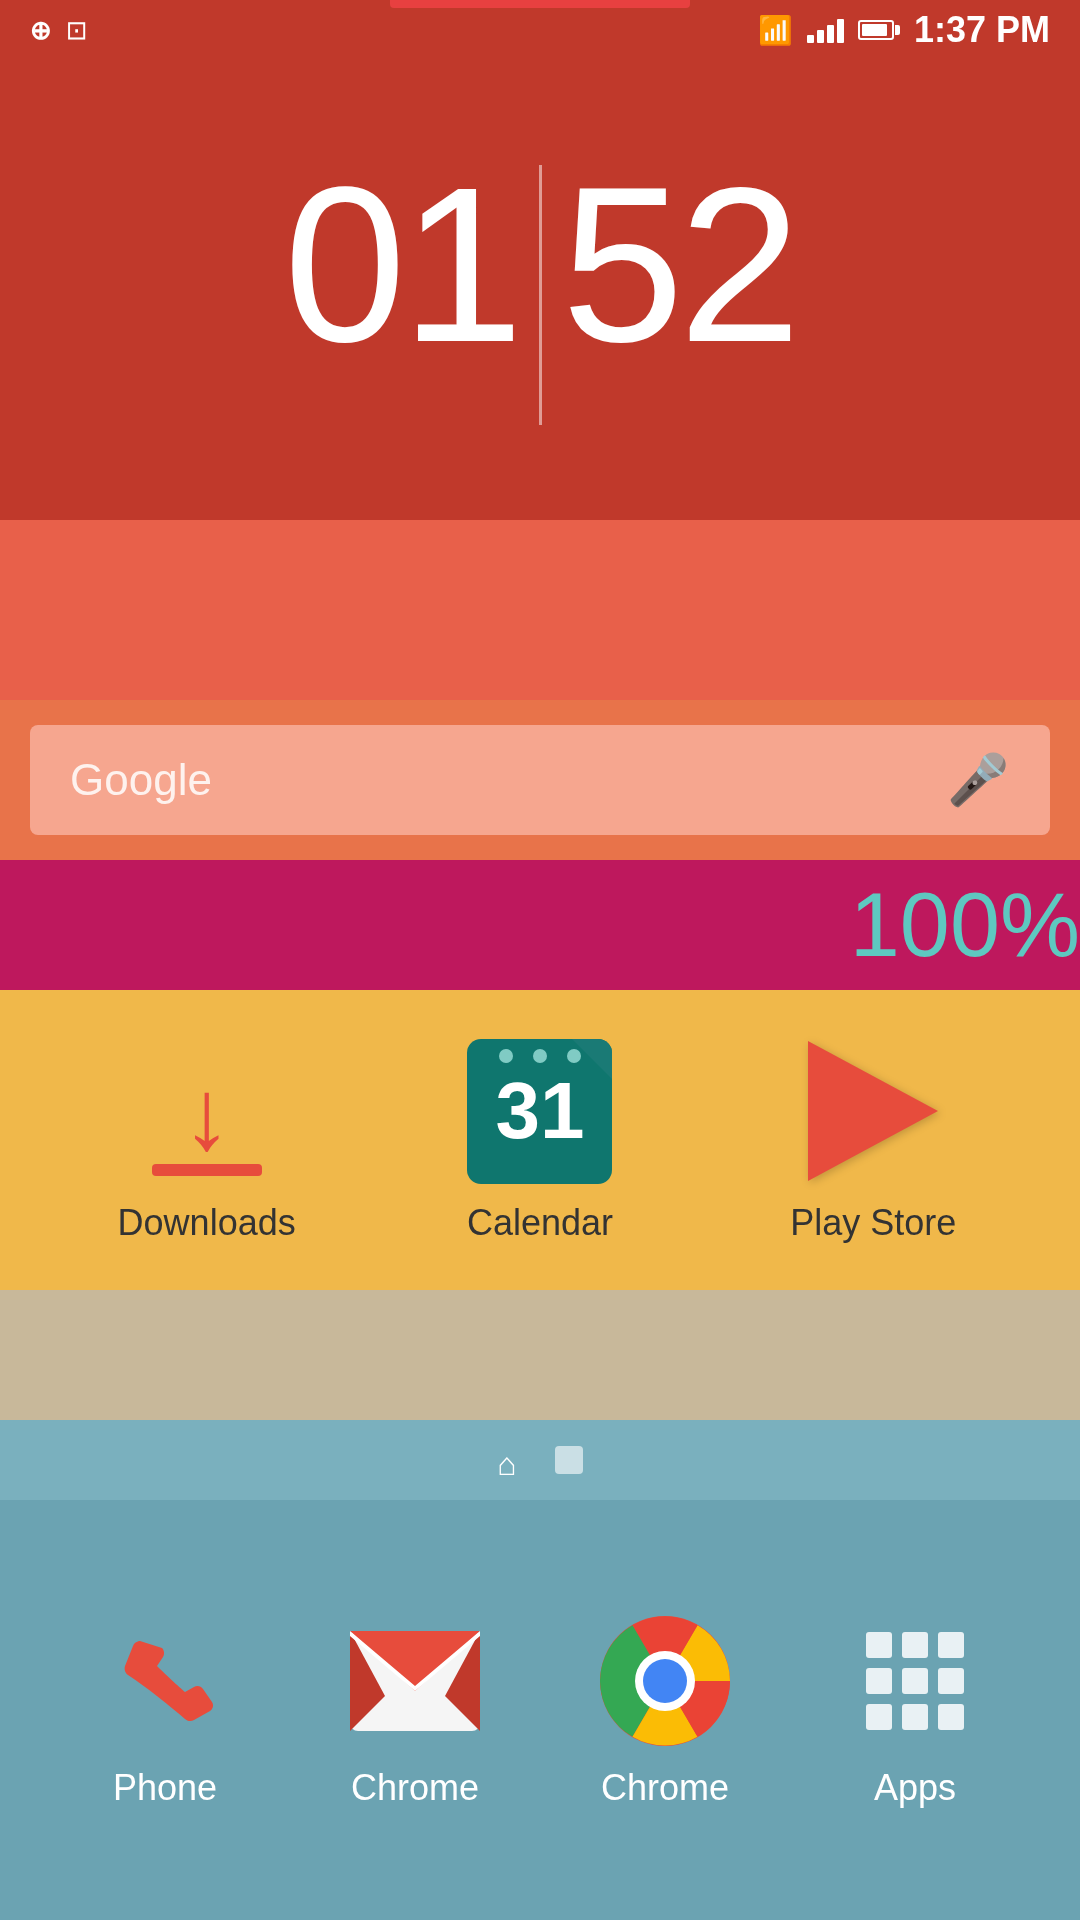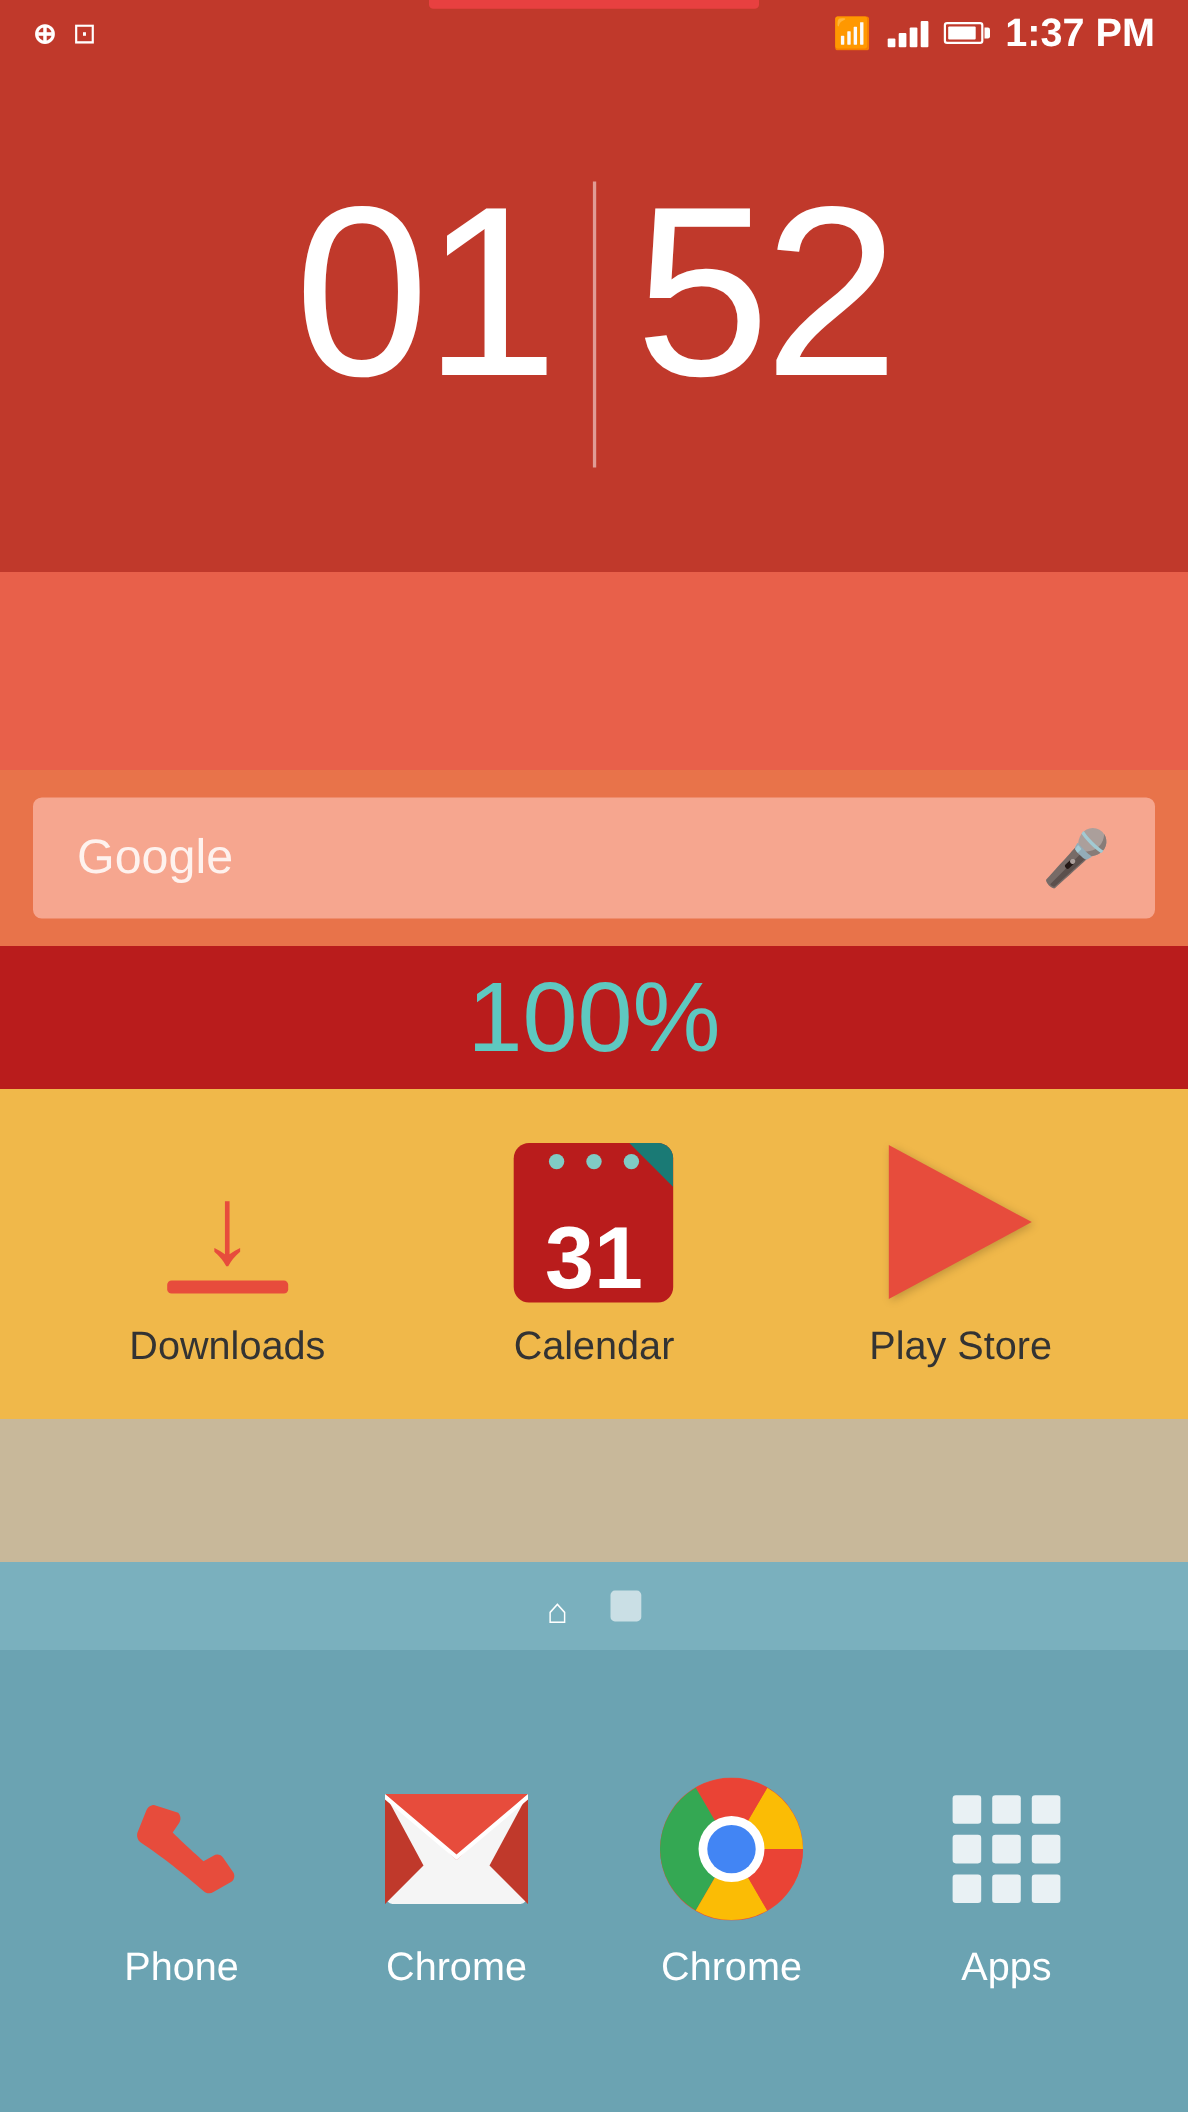--- a/index.html
+++ b/index.html
@@ -50,21 +50,21 @@
       flex: 0 0 460px;
       display: flex;
       flex-direction: column;
       align-items: center;
       justify-content: center;
       position: relative;
     }
     .clock-digits {
       display: flex;
       align-items: flex-start;
-      gap: 16px;
+      gap: 0;
     }
     .clock-hour {
       color: white;
       font-size: 220px;
       font-weight: 100;
       line-height: 1;
       letter-spacing: -5px;
     }
     .clock-divider {
       width: 3px;
@@ -124,25 +124,25 @@
       font-size: 44px;
       font-weight: 400;
     }
     .search-mic {
       color: rgba(255,255,255,0.85);
       font-size: 50px;
     }
 
     
     .battery-band {
-      background: #b91c1c;
+      background: #be185d;
       flex: 0 0 130px;
       display: flex;
       align-items: center;
-      justify-content: center;
+      justify-content: flex-end;
     }
     .battery-percent {
       color: #5ec8c0;
       font-size: 90px;
       font-weight: 300;
     }
 
     
     .apps-band {
       background: #f0b84a;
@@ -204,26 +204,26 @@
       width: 110px;
       height: 12px;
       background: #e74c3c;
       border-radius: 4px;
     }
 
     
     .calendar-icon {
       width: 145px;
       height: 145px;
-      background: #b91c1c;
+      background: #0f766e;
       border-radius: 14px;
       display: flex;
       flex-direction: column;
       align-items: center;
-      justify-content: flex-end;
+      justify-content: center;
       position: relative;
     }
     .cal-num {
       color: white;
       font-size: 80px;
       font-weight: bold;
       line-height: 1;
     }
     .cal-dots {
       position: absolute;

